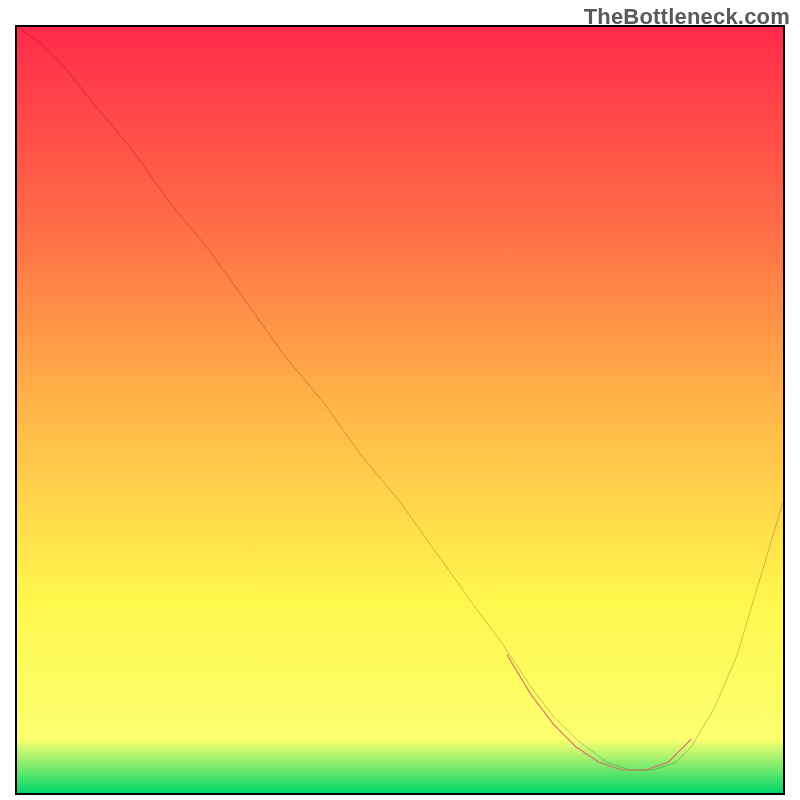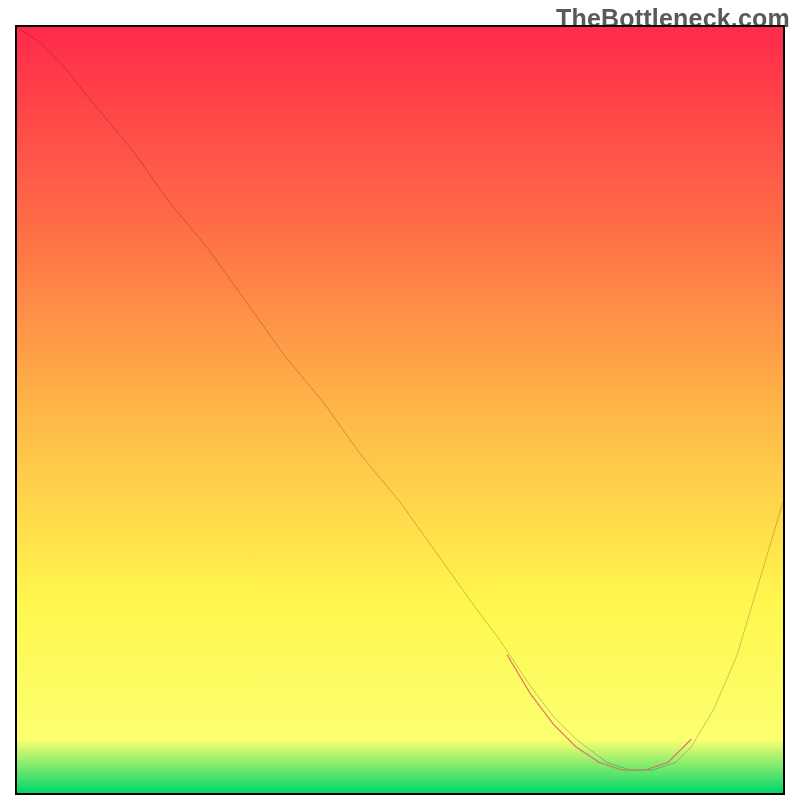--- a/index.html
+++ b/index.html
@@ -13,21 +13,21 @@
   }
   .wrap {
     position: relative;
     width: 800px;
     height: 800px;
   }
   .watermark {
     position: absolute;
     top: 4px;
     right: 10px;
-    font-size: 25px;
+    font-size: 22px;
     font-weight: 600;
     color: #58595b;
     letter-spacing: 0.2px;
   }
   .plot {
     position: absolute;
     left: 15px;
     top: 25px;
     width: 770px;
     height: 770px;

